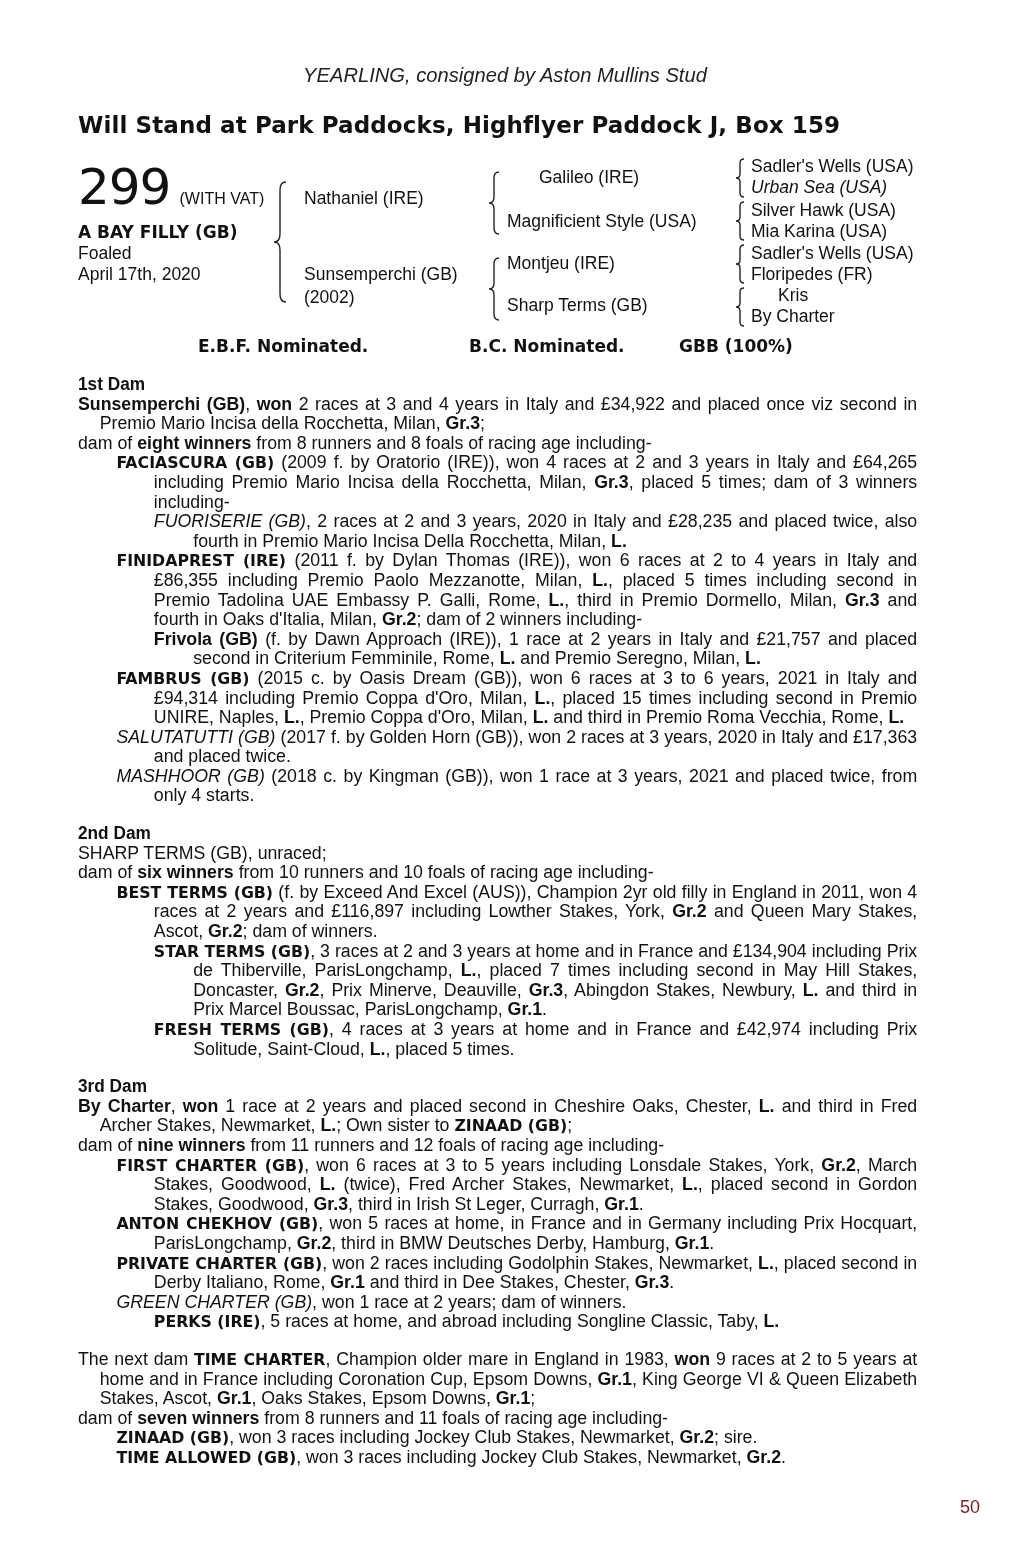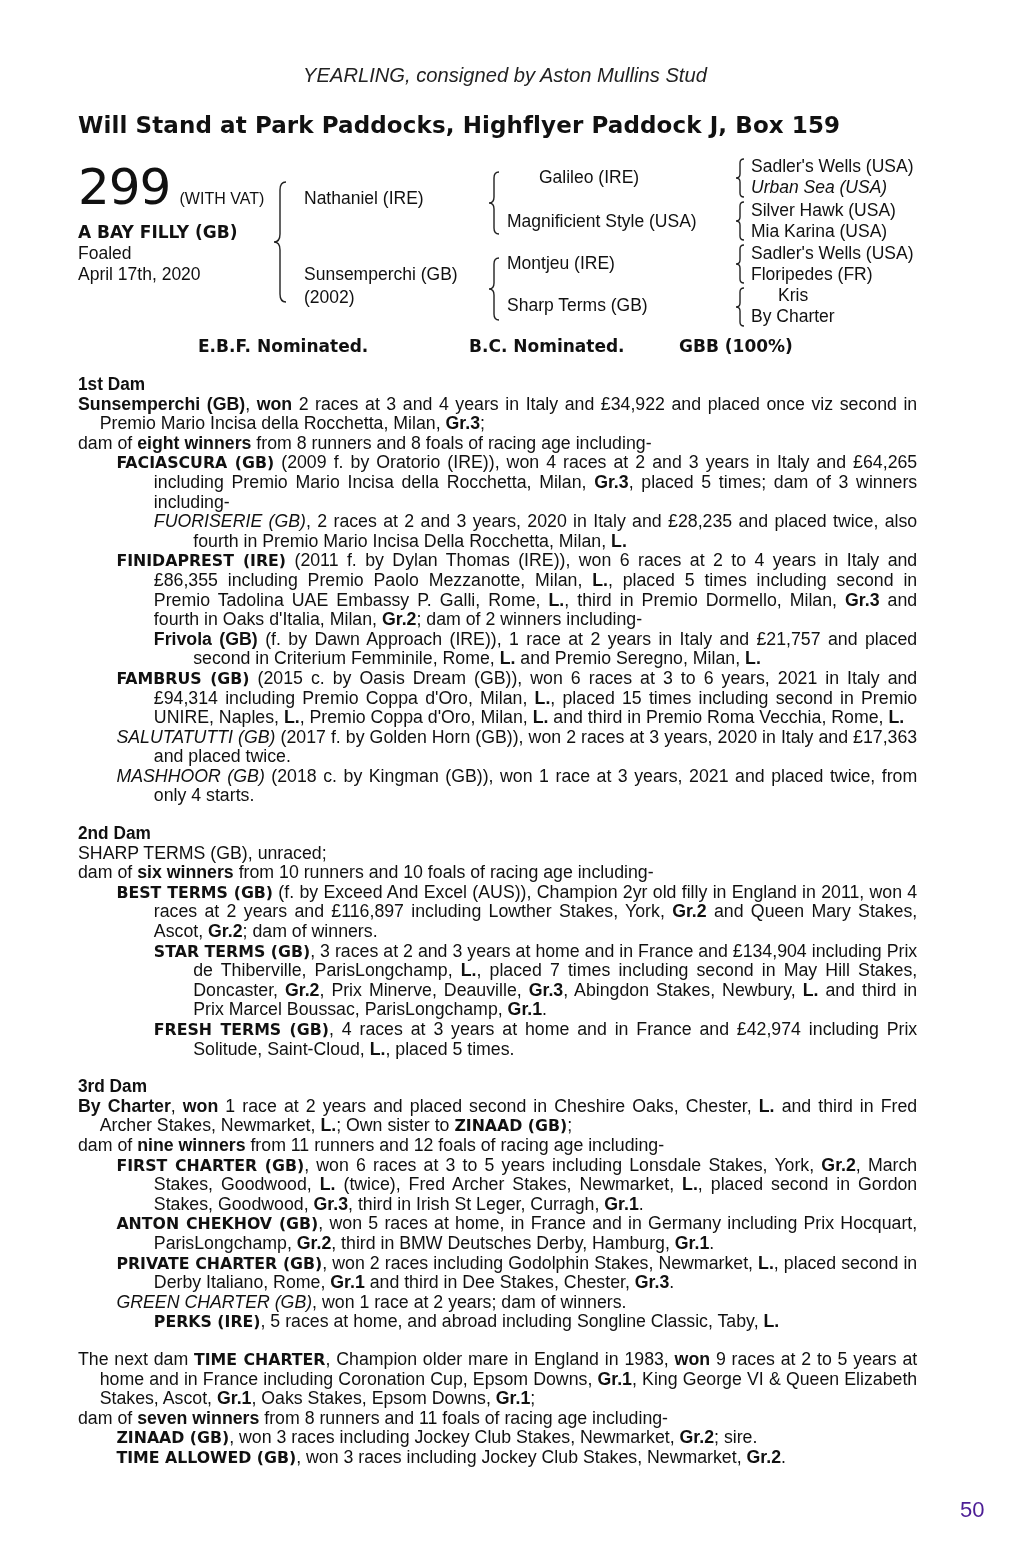--- a/index.html
+++ b/index.html
@@ -45,21 +45,21 @@
       margin: 0;
     }
     .para { margin: 0; text-align: justify; }
     .para.lvl0 { padding-left: 22px; text-indent: -22px; }
     .para.lvl1 { padding-left: 77px; text-indent: -38px; }
     .para.lvl2 { padding-left: 117px; text-indent: -40px; }
     .para .b { font-family: "DejaVu Sans", sans-serif; font-weight: bold; font-size: 16px; }
     .para .bs { font-weight: bold; }
     .para .i { font-style: italic; }
     .gap { height: 18px; }
-    .page-number { position: absolute; left: 960px; top: 1497px; font-size: 22px; color: #4c1d95; }
+    .page-number { position: absolute; left: 960px; top: 1497px; font-size: 18px; color: #7f1d1d; }
     .condensed { transform: scaleX(0.985); transform-origin: left top; }
   </style>
 </head>
 <body>
 
 <div class="page-header">YEARLING, consigned by Aston Mullins Stud</div>
 <div class="stand-line">Will Stand at Park Paddocks, Highflyer Paddock J, Box 159</div>
 
 <div class="lot">
   <span class="lot-number">299</span>

